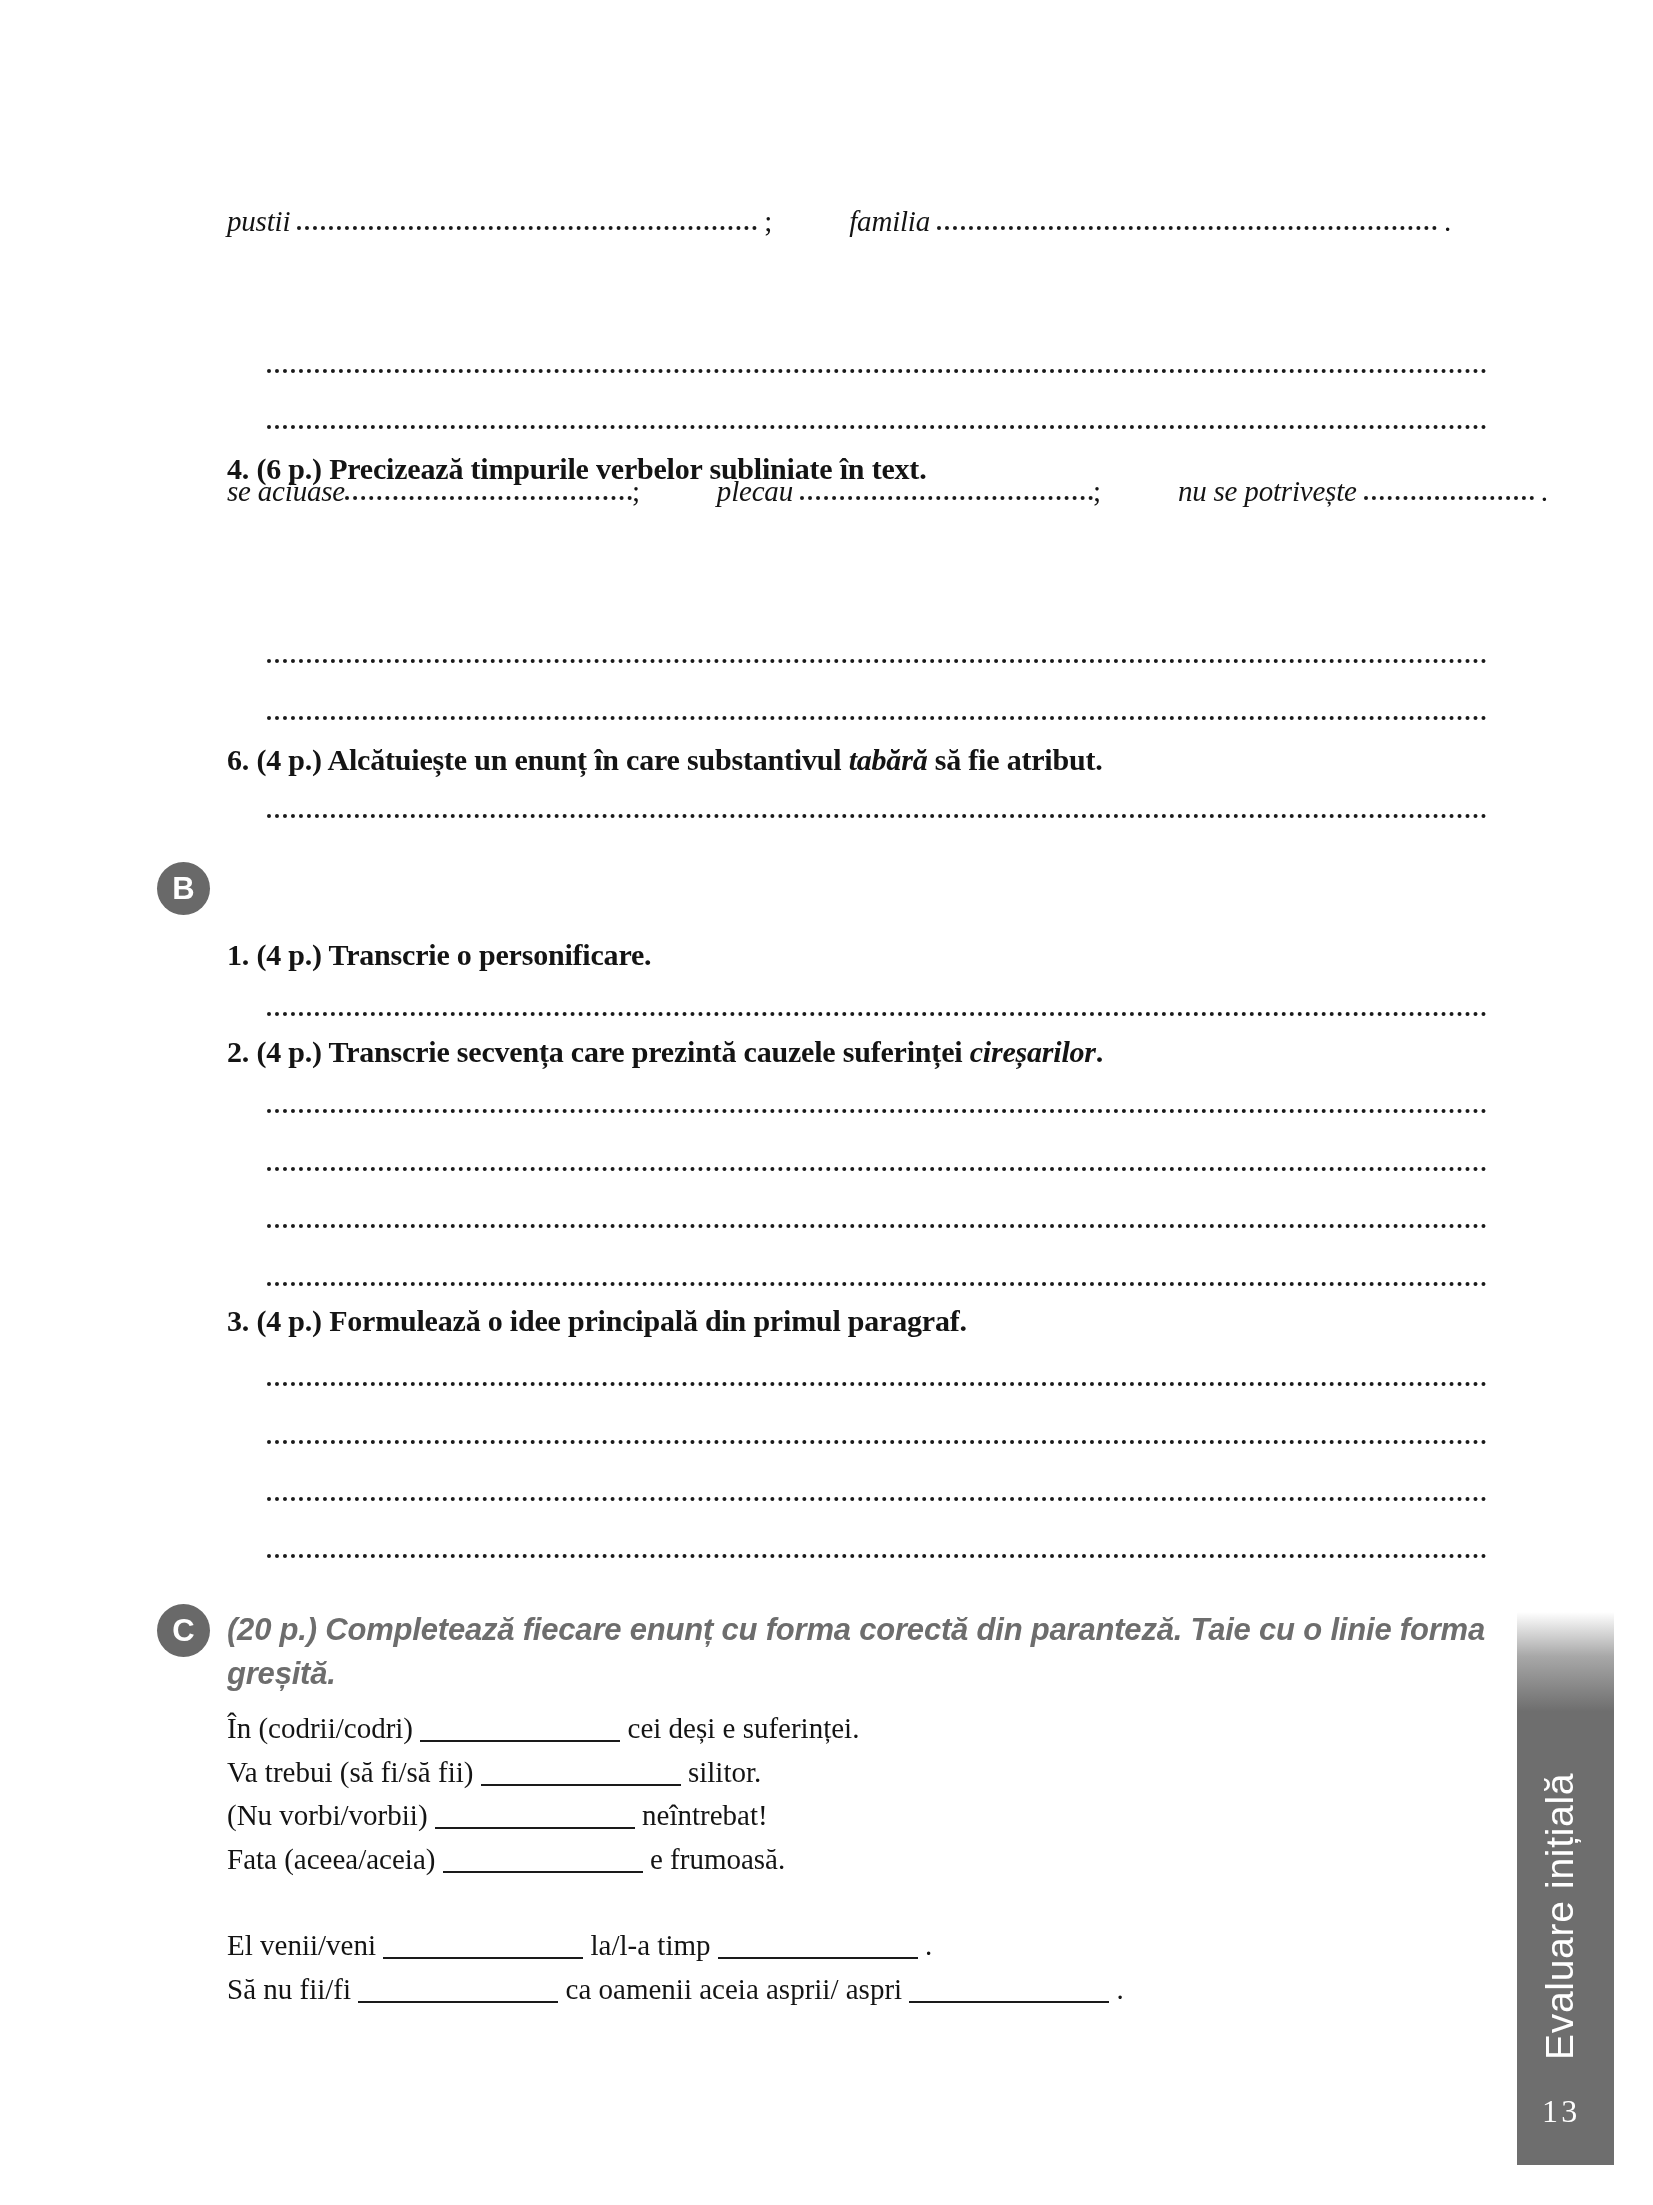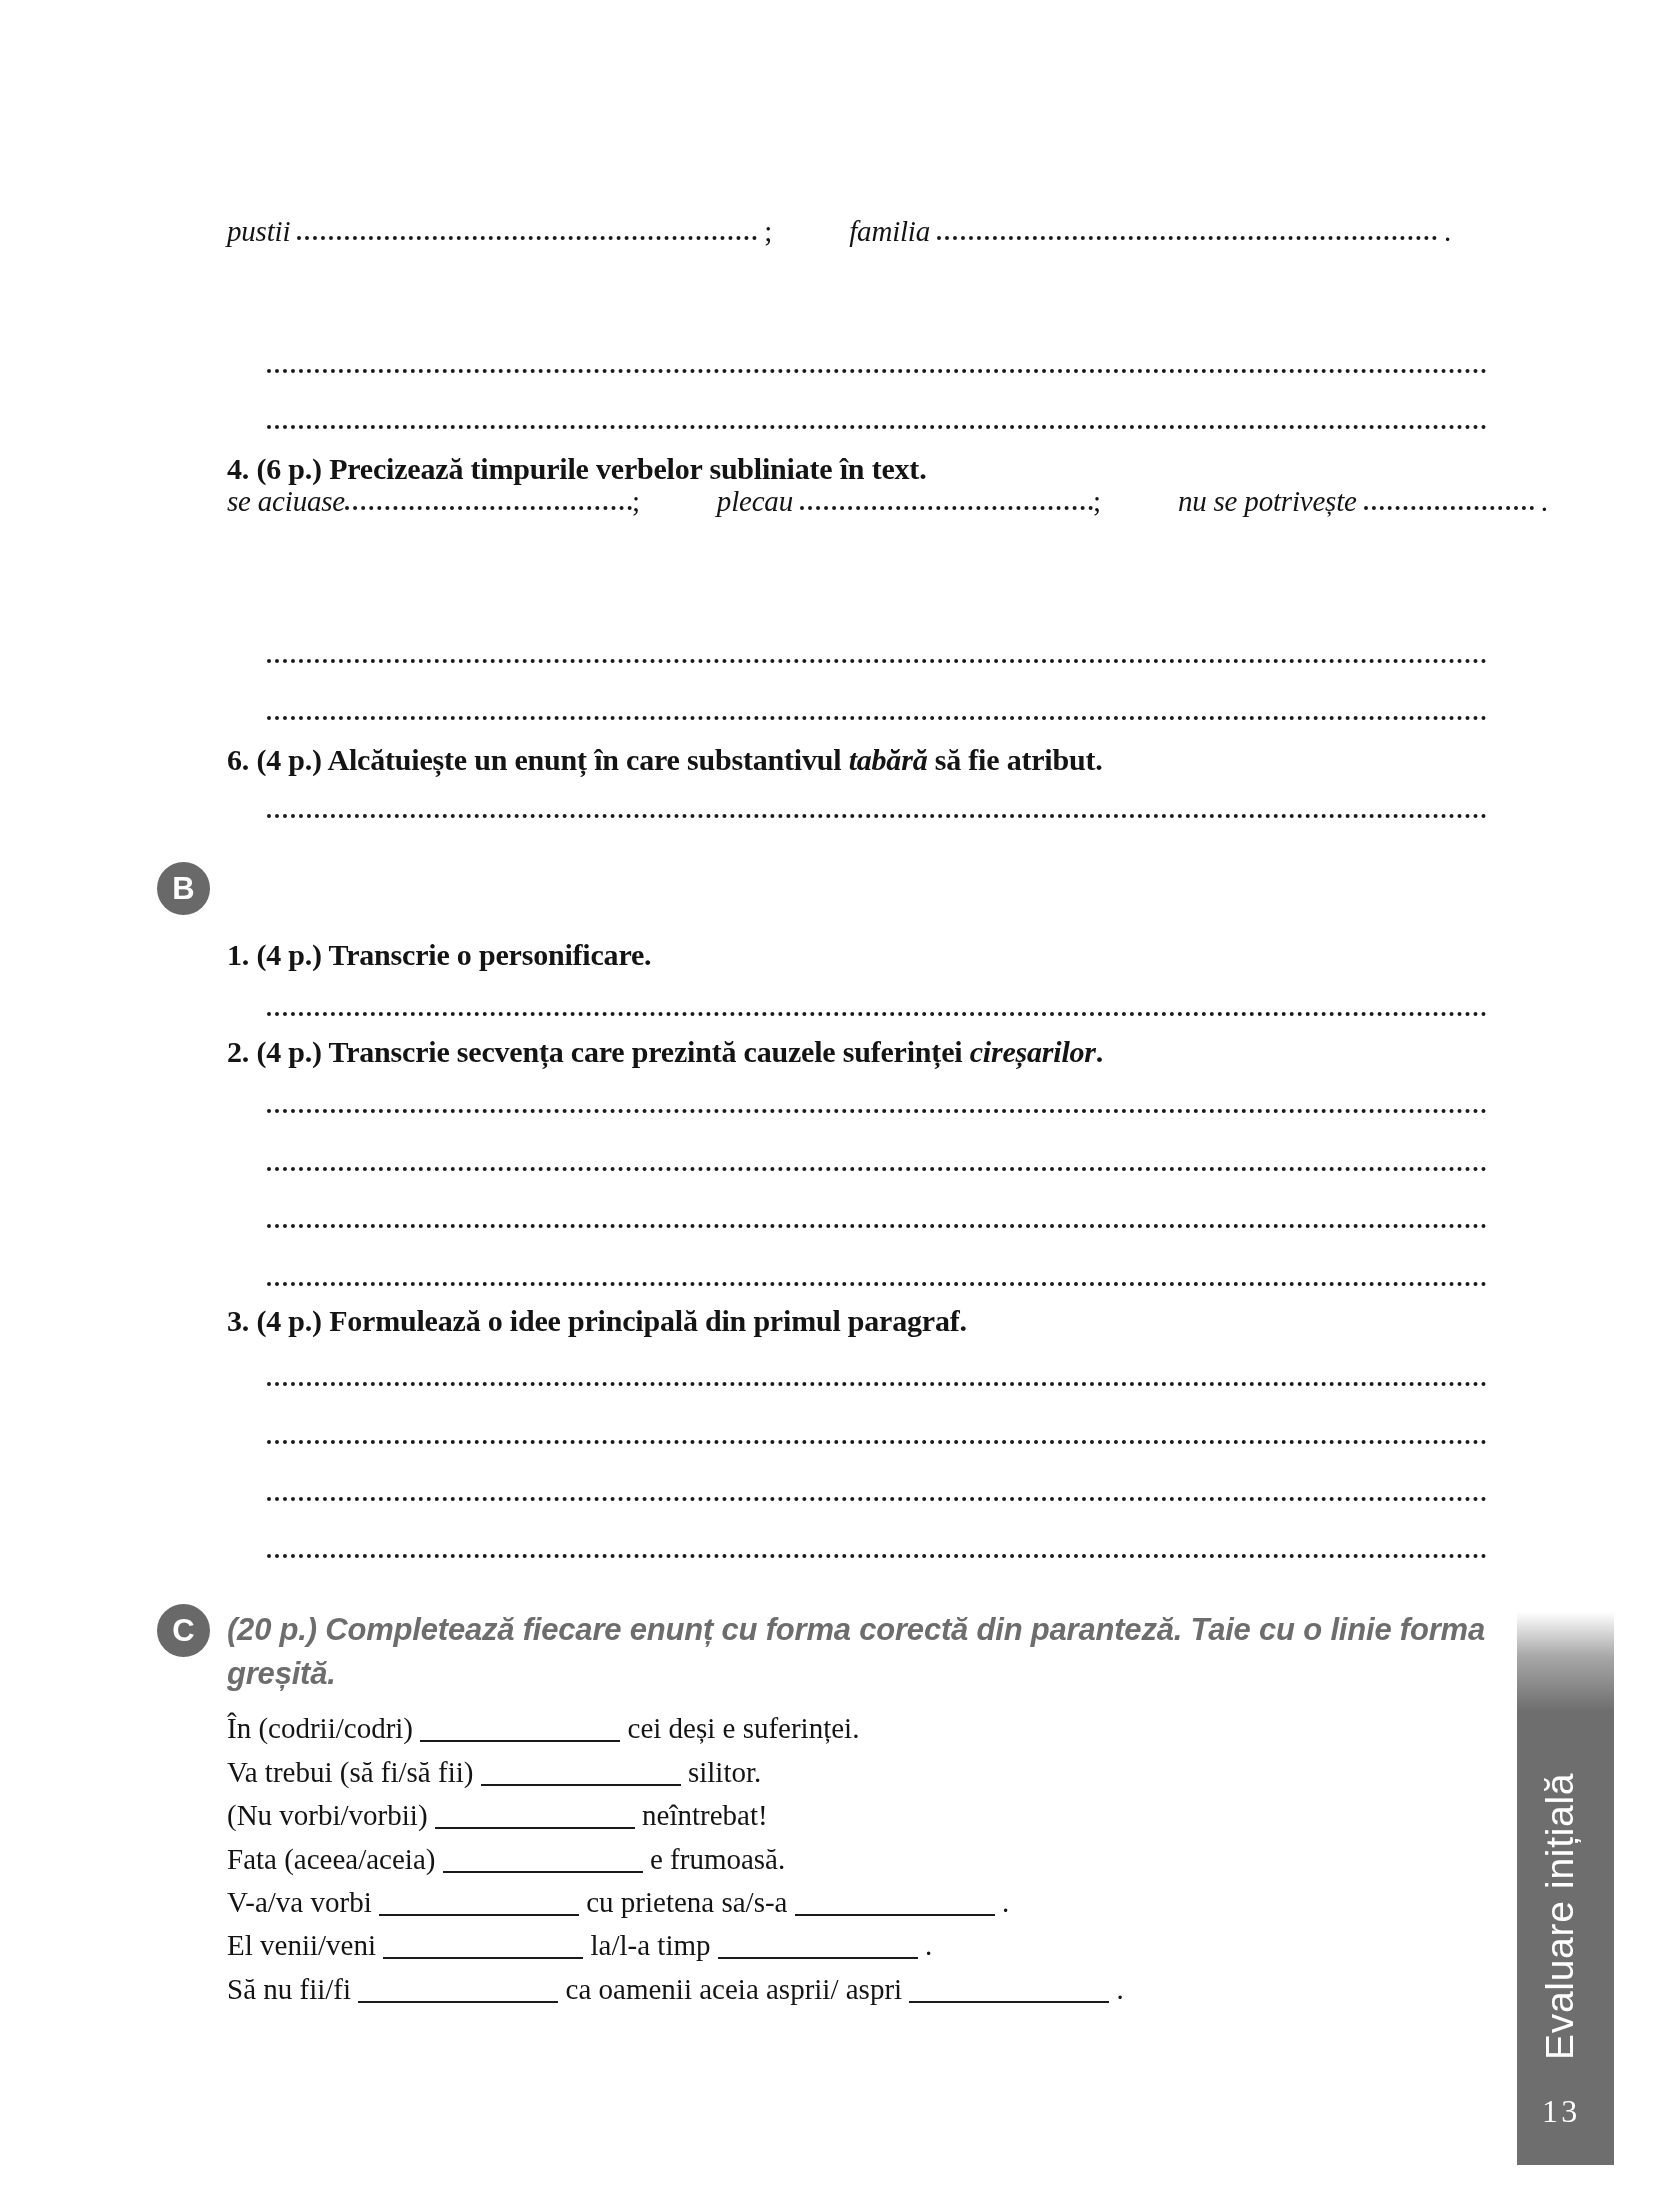--- a/index.html
+++ b/index.html
@@ -13,21 +13,21 @@
     overflow:hidden;
   }
   .block{
     position:absolute;
     left:227px;
     width:1260px;
     font-size:30px;
     line-height:41px;
     letter-spacing:-0.2px;
   }
-  .itline{font-size:29px; line-height:37px; white-space:nowrap;margin-top:10px;}
+  .itline{font-size:29px; line-height:37px; white-space:nowrap;}
   .b{font-weight:bold;}
   .i{font-style:italic;}
   .u{text-decoration:underline; text-decoration-thickness:2px; text-underline-offset:5.3px;}
   .lead{display:inline-block; height:5.3px; border-bottom:4px dotted #1a1a1a; vertical-align:1.3px;}
   .w1{width:460px;}
   .w2{width:500px;}
   .w3{width:287px;}
   .w4{width:293px;}
   .w5{width:170px;}
   .sp{margin-left:77px;}
@@ -104,21 +104,20 @@
   <div class="dotline" style="top:1497px"></div>
   <div class="dotline" style="top:1554px"></div>
 
   <div class="badge" style="left:157px; top:1604px">C</div>
   <div class="c-header">(20 p.) Completează fiecare enunț cu forma corectă din paranteză. Taie cu o linie forma greșită.</div>
 
   <div class="csent" style="top:1708px"><span>În (codrii/codri) </span><span class="blank"></span><span> cei deși e suferinței.</span></div>
   <div class="csent" style="top:1752px"><span>Va trebui (să fi/să fii) </span><span class="blank"></span><span> silitor.</span></div>
   <div class="csent" style="top:1795px"><span>(Nu vorbi/vorbii) </span><span class="blank"></span><span> neîntrebat!</span></div>
   <div class="csent" style="top:1839px"><span>Fata (aceea/aceia) </span><span class="blank"></span><span> e frumoasă.</span></div>
-  <div class="csent" style="top:1882px"><span>V-a/va vorbi </span><span class="blank"></span><span> cu prietena sa/s-a </span><span class="blank"></span><span> .</span></div>
   <div class="csent" style="top:1925px"><span>El venii/veni </span><span class="blank"></span><span> la/l-a timp </span><span class="blank"></span><span> .</span></div>
   <div class="csent" style="top:1969px"><span>Să nu fii/fi </span><span class="blank"></span><span> ca oamenii aceia asprii/ aspri </span><span class="blank"></span><span> .</span></div>
 
   <div class="sidebar"></div>
   <div class="sidebar-label">Evaluare inițială</div>
   <div class="page-number">13</div>
 
 </div>
 
 

